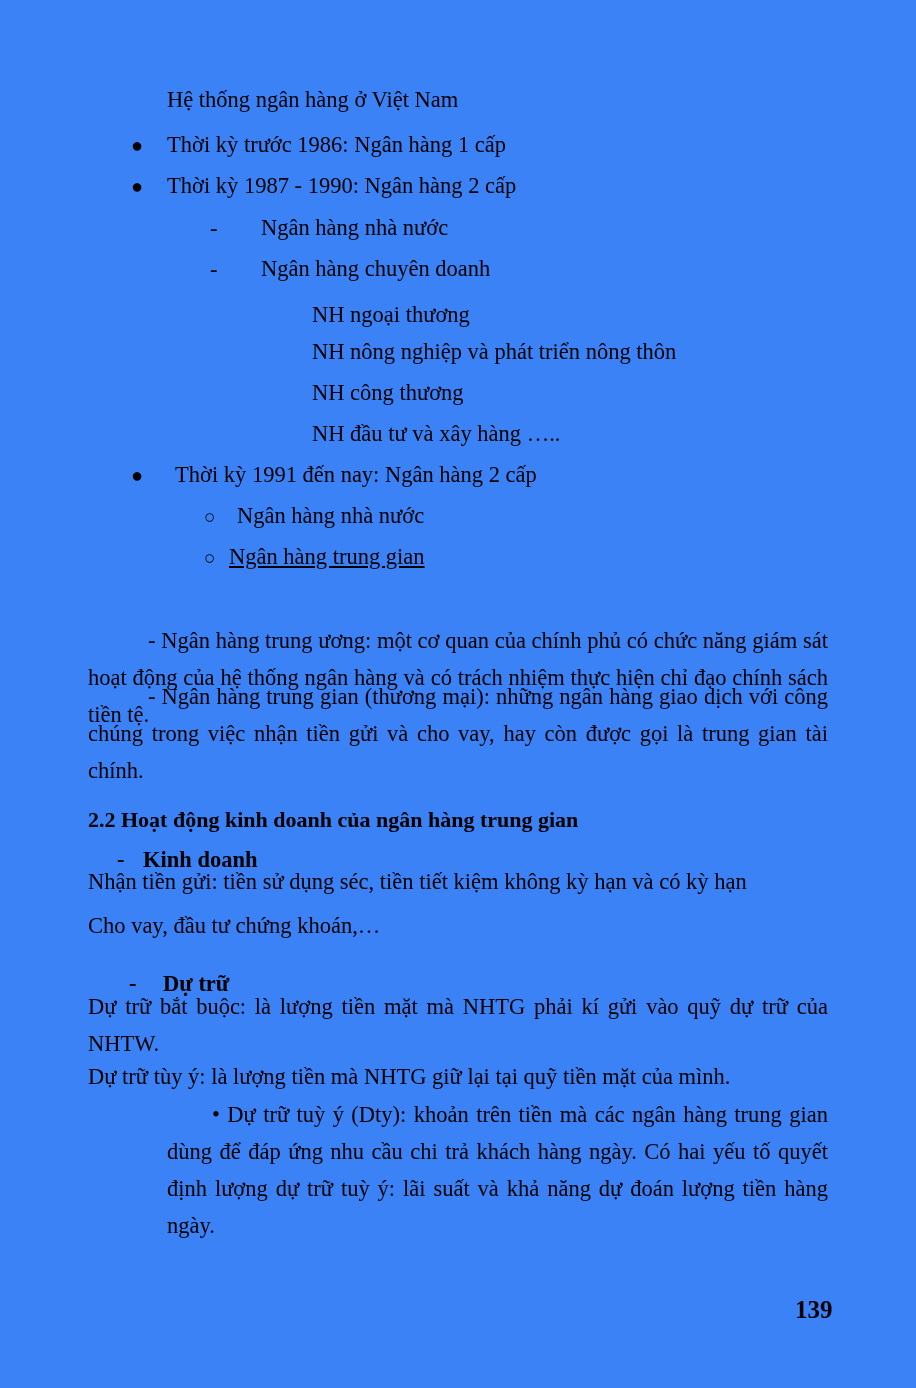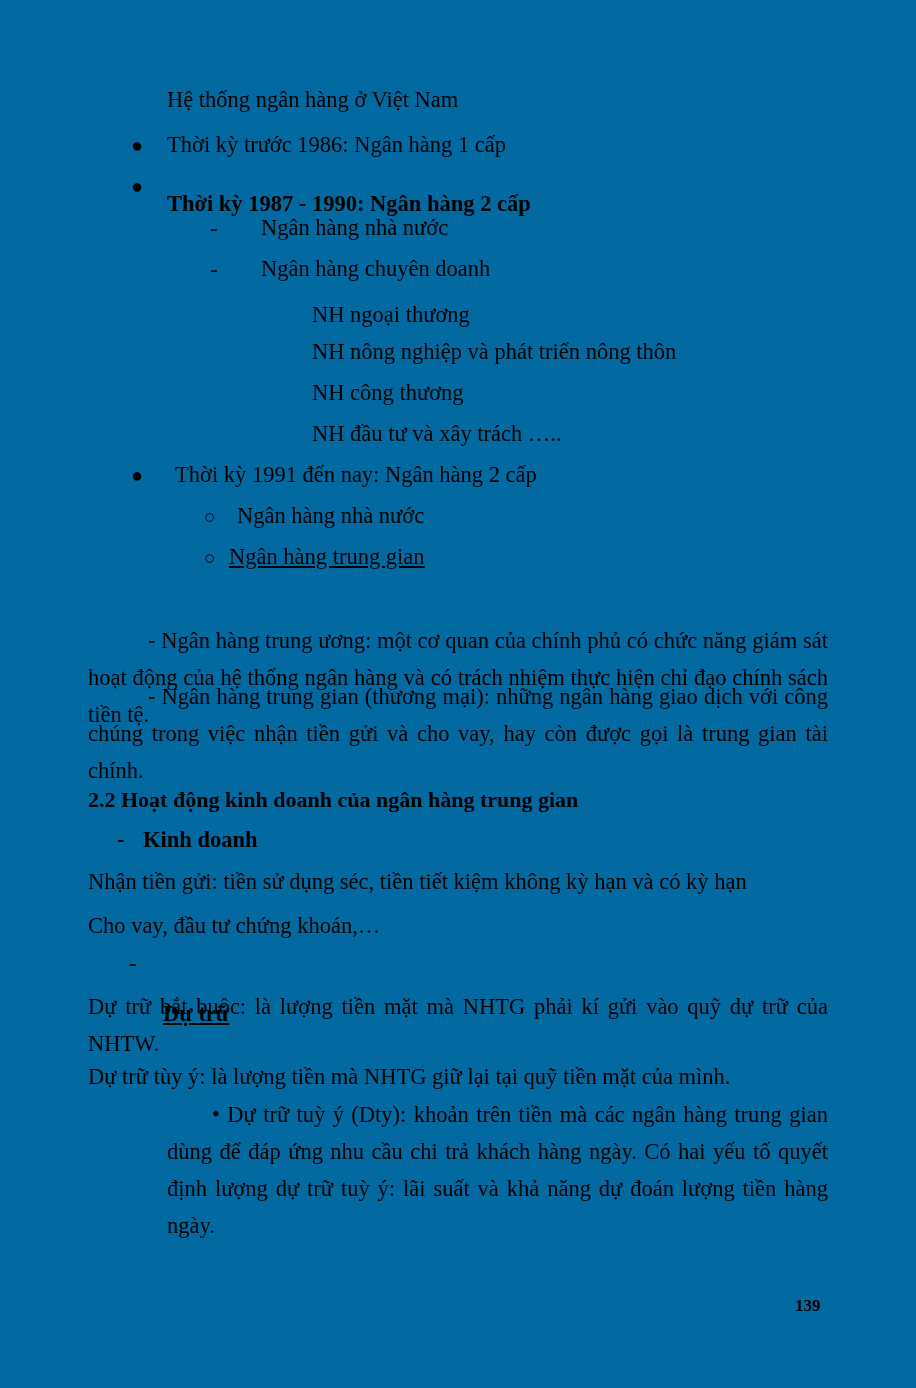--- a/index.html
+++ b/index.html
@@ -9,21 +9,21 @@
     background: #ffffff;
   }
   body {
     font-family: "Liberation Serif", "DejaVu Serif", serif;
     color: #000000;
   }
   .page {
     position: relative;
     width: 916px;
     height: 1388px;
-    background: #0369a1;
+    background: #3b82f6;
     overflow: hidden;
     box-sizing: border-box;
   }
   .content {
     position: absolute;
     left: 0;
     top: 0;
     width: 916px;
   }
 
@@ -46,66 +46,67 @@
     line-height: 28px;
   }
   .dash {
     position: absolute;
     font-size: 22.5px;
     line-height: 28px;
   }
 
   .bold {
     font-weight: bold;
+    margin-top: 20px;
   }
 
   
   .para {
     position: absolute;
     font-size: 22.5px;
     line-height: 37px;
     text-align: justify;
     text-align-last: left;
     text-justify: inter-word;
     hyphens: none;
   }
   .para.indent {
     text-indent: 60px;
   }
 
   .pagenum {
     position: absolute;
     font-weight: bold;
-    font-size: 17px;
+    font-size: 25px;
   }
 </style>
 </head>
 <body>
 
 <div class="page">
   <div class="content">
 
     <div class="line" style="left:167px; top:86px;">Hệ thống ngân hàng ở Việt Nam</div>
 
     <div class="bullet-disc" style="left:131px; top:131px;">●</div>
     <div class="line" style="left:167px; top:131px;">Thời kỳ trước 1986: Ngân hàng 1 cấp</div>
 
     <div class="bullet-disc" style="left:131px; top:172px;">●</div>
-    <div class="line" style="left:167px; top:190px;font-weight:bold;">Thời kỳ 1987 - 1990: Ngân hàng 2 cấp</div>
+    <div class="line" style="left:167px; top:172px;">Thời kỳ 1987 - 1990: Ngân hàng 2 cấp</div>
 
     <div class="dash" style="left:210px; top:215px;">-</div>
     <div class="line" style="left:261px; top:214px;">Ngân hàng nhà nước</div>
 
     <div class="dash" style="left:210px; top:256px;">-</div>
     <div class="line" style="left:261px; top:255px;">Ngân hàng chuyên doanh</div>
 
     <div class="line" style="left:312px; top:301px;">NH ngoại thương</div>
     <div class="line" style="left:312px; top:338px;text-align:right;">NH nông nghiệp và phát triển nông thôn</div>
     <div class="line" style="left:312px; top:379px;text-align:center;">NH công thương</div>
-    <div class="line" style="left:312px; top:420px;">NH đầu tư và xây trách …..</div>
+    <div class="line" style="left:312px; top:420px;">NH đầu tư và xây hàng …..</div>
 
     <div class="bullet-disc" style="left:131px; top:461px;">●</div>
     <div class="line" style="left:175px; top:461px;">Thời kỳ 1991 đến nay: Ngân hàng 2 cấp</div>
 
     <div class="bullet-circle" style="left:204px; top:503px;">○</div>
     <div class="line" style="left:237px; top:502px;">Ngân hàng nhà nước</div>
 
     <div class="bullet-circle" style="left:204px; top:544px;">○</div>
     <div class="line" style="left:229px; top:543px;text-decoration:underline;">Ngân hàng trung gian</div>
 
@@ -115,21 +116,21 @@
 
     <div class="line bold" style="left:88px; top:786px; font-size:22px;">2.2 Hoạt động kinh doanh của ngân hàng trung gian</div>
 
     <div class="dash bold" style="left:117px; top:826px;">-</div>
     <div class="line bold" style="left:143px; top:826px;">Kinh doanh</div>
 
     <div class="line" style="left:88px; top:868px;">Nhận tiền gửi: tiền sử dụng séc, tiền tiết kiệm không kỳ hạn và có kỳ hạn</div>
     <div class="line" style="left:88px; top:912px;">Cho vay, đầu tư chứng khoán,…</div>
 
     <div class="dash bold" style="left:129px; top:950px;">-</div>
-    <div class="line bold" style="left:163px; top:1000px;text-decoration:underline;">Dự trữ</div>
+    <div class="line bold" style="left:163px; top:950px;">Dự trữ</div>
 
     <div class="para" style="left:88px; top:988px; width:740px;">Dự trữ bắt buộc: là lượng tiền mặt mà NHTG phải kí gửi vào quỹ dự trữ của NHTW.</div>
     <div class="para" style="left:88px; top:1058px; width:740px;">Dự trữ tùy ý: là lượng tiền mà NHTG giữ lại tại quỹ tiền mặt của mình.</div>
 
     <div class="para indent" style="left:167px; top:1096px; width:661px; text-indent:45px;">•        Dự trữ tuỳ ý (Dty): khoản trên tiền mà các ngân hàng trung gian dùng để đáp ứng nhu cầu chi trả khách hàng ngày. Có hai yếu tố quyết định lượng dự trữ tuỳ ý: lãi suất và khả năng dự đoán lượng tiền hàng ngày.</div>
 
     <div class="pagenum" style="left:795px; top:1296px;">139</div>
 
   </div>
 </div>

